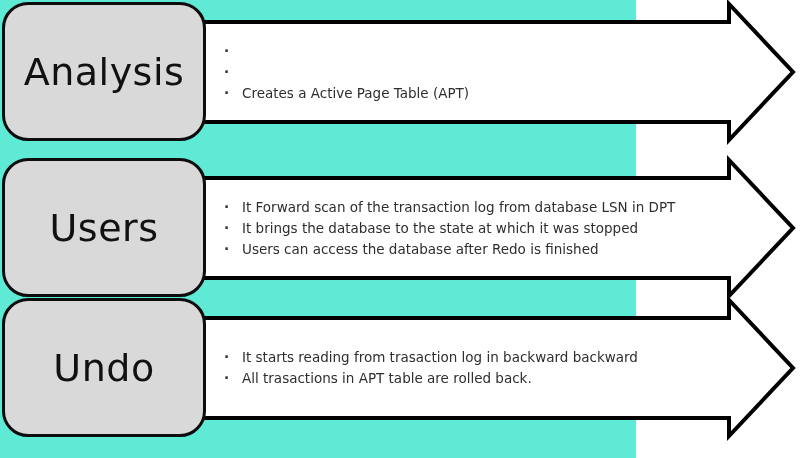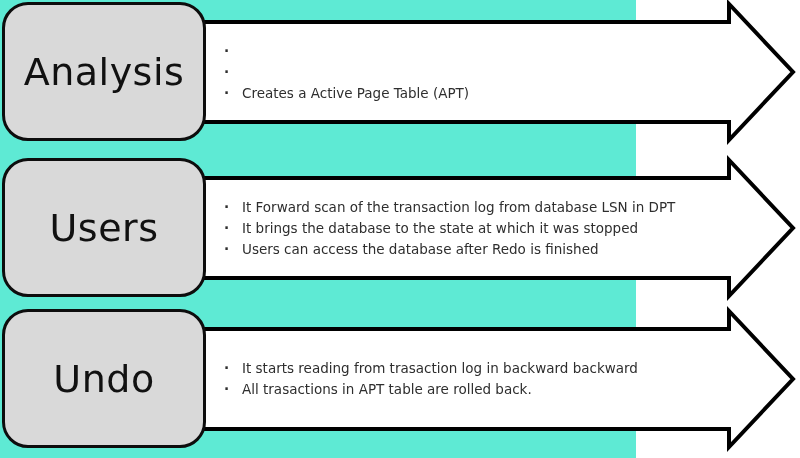--- a/index.html
+++ b/index.html
@@ -129,21 +129,21 @@
           <span class="bullet-dot">·</span>
           <span>It brings the database to the state at which it was stopped</span>
         </li>
         <li class="bullet-item">
           <span class="bullet-dot">·</span>
           <span>Users can access the database after Redo is finished</span>
         </li>
       </ul>
   </div>
 
-  <div class="phase-row" style="top: 307px;">
+  <div class="phase-row" style="top: 296px;">
     <svg class="arrow-svg" viewBox="0 0 600 144" preserveAspectRatio="none">
       <polygon points="0,22 529,22 529,4 593,72 529,140 529,122 0,122"></polygon>
     </svg>
     <div class="phase-box">
       <span class="phase-label">Undo</span>
     </div>
     <ul class="bullet-list">
         <li class="bullet-item">
           <span class="bullet-dot">·</span>
           <span>It starts reading from trasaction log in backward backward</span>

